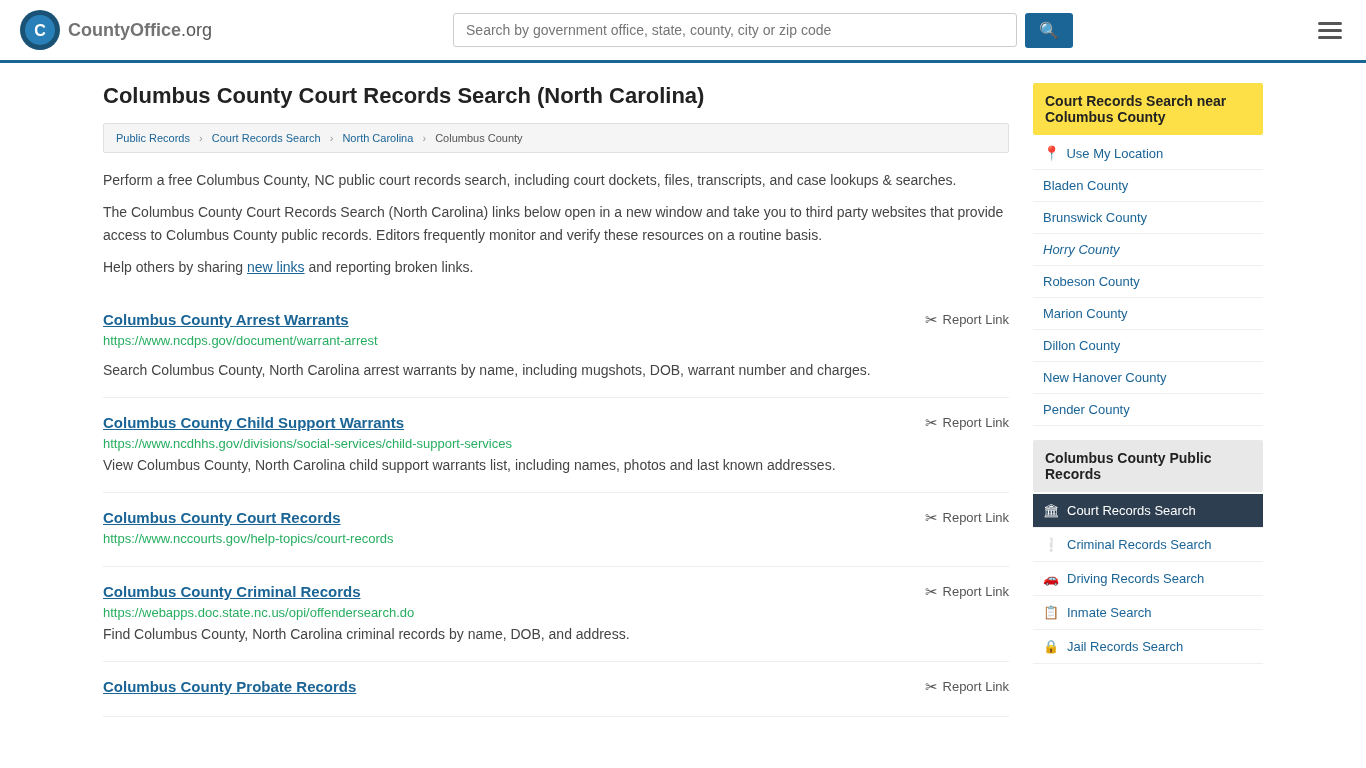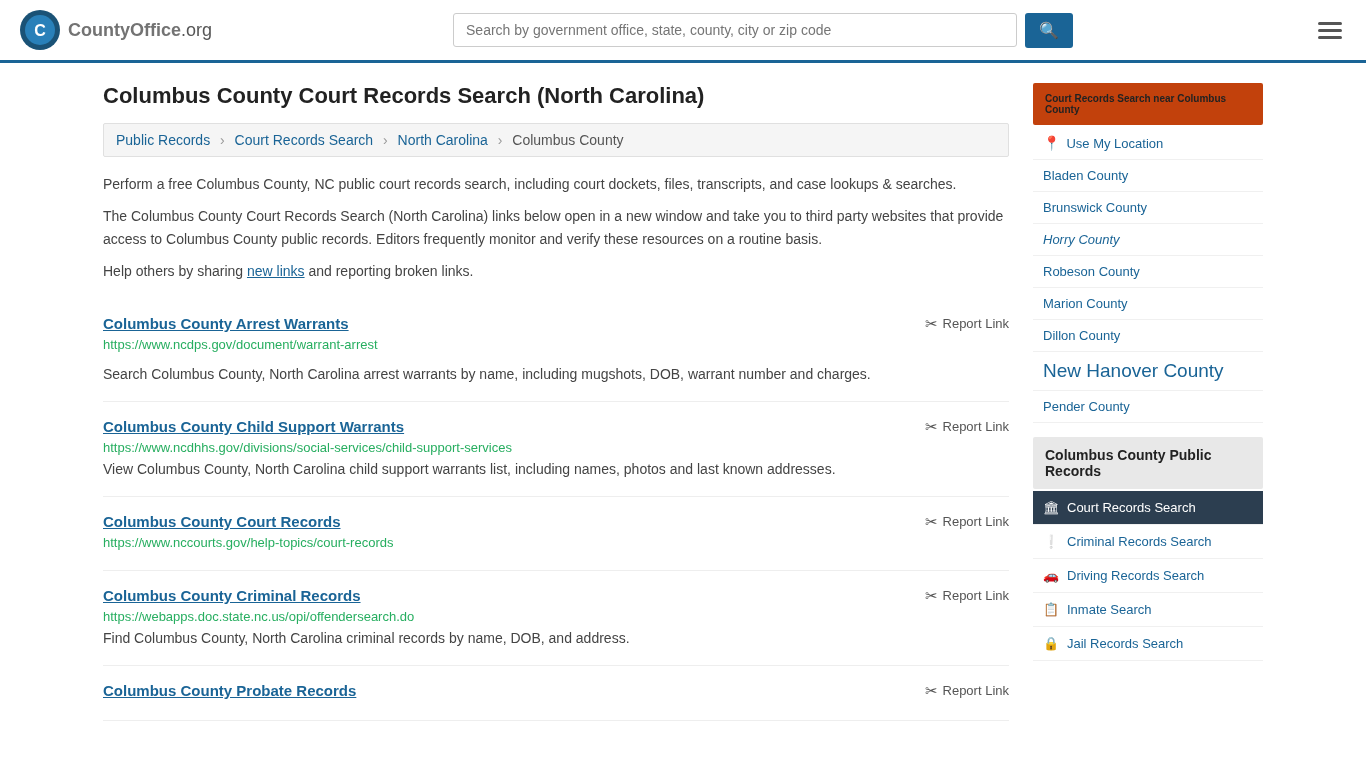--- a/index.html
+++ b/index.html
@@ -171,21 +171,21 @@
     <div class="menu-bar"></div>
   </button>
 </div>
 
 <div id="main-container">
 
   <div id="content-area">
 
     <h1 id="page-title" style="font-size:22px;font-weight:bold;color:#222;margin-bottom:14px;">Columbus County Court Records Search (North Carolina)</h1>
 
-    <div id="breadcrumb" style="background:#f5f5f5;border:1px solid #e0e0e0;padding:8px 12px;font-size:14px;color:#555;margin-bottom:16px;border-radius:2px;">
+    <div id="breadcrumb" style="background:#f5f5f5;border:1px solid #e0e0e0;padding:8px 12px;font-size:11px;color:#555;margin-bottom:16px;border-radius:2px;">
       <a style="color:#1a6496;text-decoration:none;">Public Records</a>
       <span style="margin:0 6px;color:#999;">›</span>
       <a style="color:#1a6496;text-decoration:none;">Court Records Search</a>
       <span style="margin:0 6px;color:#999;">›</span>
       <a style="color:#1a6496;text-decoration:none;">North Carolina</a>
       <span style="margin:0 6px;color:#999;">›</span>
       <span>Columbus County</span>
     </div>
 
     <p class="desc-para" style="font-size:14px;color:#444;line-height:1.6;margin-bottom:10px;">Perform a free Columbus County, NC public court records search, including court dockets, files, transcripts, and case lookups &amp; searches.</p>
@@ -246,37 +246,37 @@
               <span>Report Link</span>
             </button>
           </div>
         </div>
       </div>
 
   </div>
 
   <div id="sidebar">
 
-    <div class="sidebar-section-header" style="background:#c2410c;padding:10px 12px;font-size:10px;font-weight:bold;color:#222;margin-bottom:2px;">
+    <div class="sidebar-section-header" style="background:#fde047;padding:10px 12px;font-size:14px;font-weight:bold;color:#222;margin-bottom:2px;">
       <span>Court Records Search near Columbus County</span>
     </div>
 
     <div class="sidebar-use-location" style="display:flex;align-items:center;gap:6px;padding:8px 10px;font-size:13px;color:#1a6496;cursor:pointer;border-bottom:1px solid #f0f0f0;">
       <span style="color:#333;font-size:14px;">📍</span>
       <span>Use My Location</span>
     </div>
 
     <div id="nearby-links-list">
         <div style="display: flex; align-items: center; gap: 8px; padding: 8px 10px; font-size: 13px; color: rgb(26, 100, 150); cursor: pointer; border-bottom: 1px solid rgb(240, 240, 240);">Bladen County</div>
         <div style="display: flex; align-items: center; gap: 8px; padding: 8px 10px; font-size: 13px; color: rgb(26, 100, 150); cursor: pointer; border-bottom: 1px solid rgb(240, 240, 240);">Brunswick County</div>
         <div style="display: flex; align-items: center; gap: 8px; padding: 8px 10px; font-size: 13px; color: rgb(26, 100, 150); cursor: pointer; border-bottom: 1px solid rgb(240, 240, 240); font-style: italic;">Horry County</div>
         <div style="display: flex; align-items: center; gap: 8px; padding: 8px 10px; font-size: 13px; color: rgb(26, 100, 150); cursor: pointer; border-bottom: 1px solid rgb(240, 240, 240);">Robeson County</div>
         <div style="display: flex; align-items: center; gap: 8px; padding: 8px 10px; font-size: 13px; color: rgb(26, 100, 150); cursor: pointer; border-bottom: 1px solid rgb(240, 240, 240);">Marion County</div>
         <div style="display: flex; align-items: center; gap: 8px; padding: 8px 10px; font-size: 13px; color: rgb(26, 100, 150); cursor: pointer; border-bottom: 1px solid rgb(240, 240, 240);">Dillon County</div>
-        <div style="display: flex; align-items: center; gap: 8px; padding: 8px 10px; font-size: 19px; color: rgb(26, 100, 150); cursor: pointer; border-bottom: 1px solid rgb(240, 240, 240);">New Hanover County</div>
+        <div style="display: flex; align-items: center; gap: 8px; padding: 8px 10px; font-size: 13px; color: rgb(26, 100, 150); cursor: pointer; border-bottom: 1px solid rgb(240, 240, 240);">New Hanover County</div>
         <div style="display: flex; align-items: center; gap: 8px; padding: 8px 10px; font-size: 13px; color: rgb(26, 100, 150); cursor: pointer; border-bottom: 1px solid rgb(240, 240, 240);">Pender County</div>
       </div>
 
     <div style="height:14px;"></div>
 
     <div class="sidebar-section-header" style="background:#e8e8e8;padding:10px 12px;font-size:14px;font-weight:bold;color:#222;margin-bottom:2px;">
       <span>Columbus County Public Records</span>
     </div>
 
     <div id="public-records-links-list">

